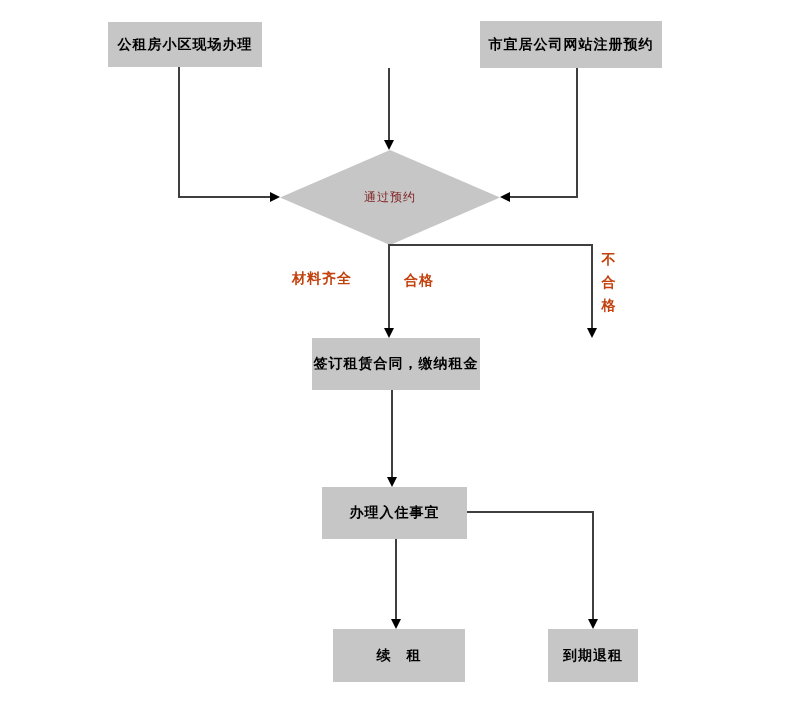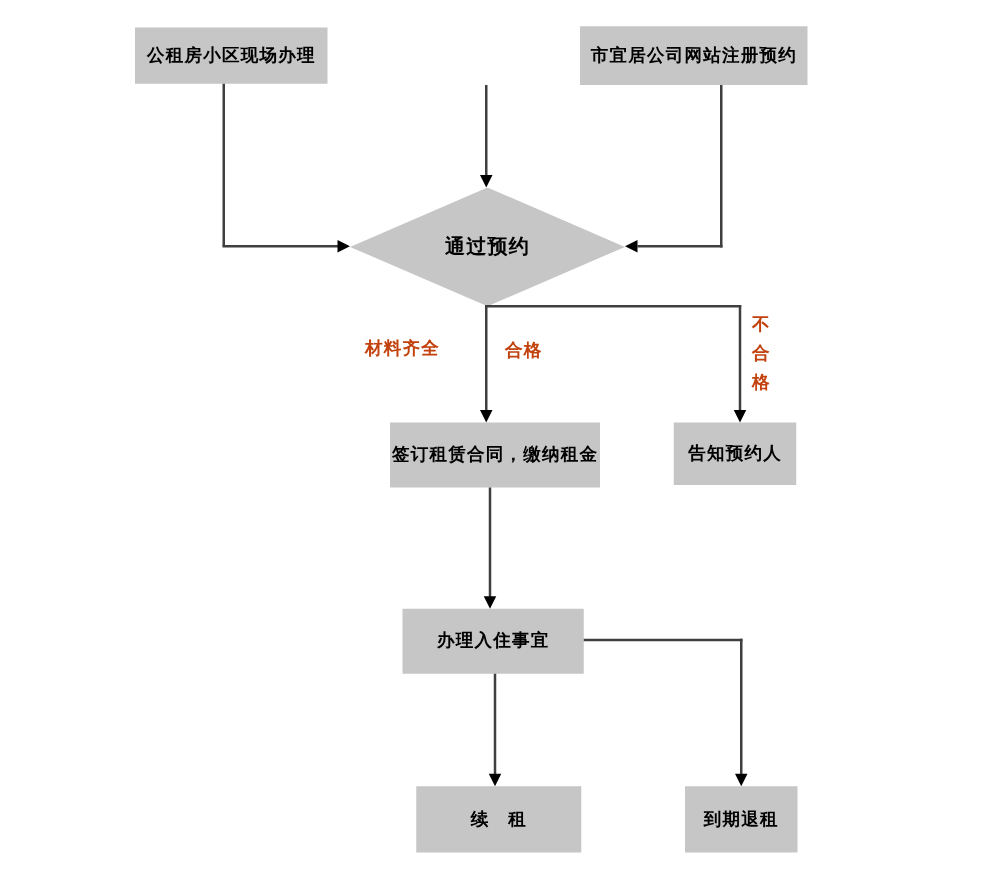--- a/index.html
+++ b/index.html
@@ -7,49 +7,48 @@
     position:relative; width:748px; height:703px; background:#ffffff;
     font-family:"Liberation Sans","DejaVu Sans",sans-serif; overflow:hidden;
   }
   .node {
     position:absolute; background:#C6C6C6; color:#000000;
     display:flex; align-items:center; justify-content:center;
     font-size:14px; font-weight:bold; letter-spacing:1px; text-align:center;
     white-space:nowrap;
   }
   .diamond {
-    position:absolute; background:#C6C6C6; color:#000000;
+    position:absolute; background:#C6C6C6; color:#7f1d1d;
     display:flex; align-items:center; justify-content:center;
-    font-size:16px; font-weight:bold; letter-spacing:1px;
+    font-size:12px; font-weight:normal; letter-spacing:1px;
     clip-path:polygon(50% 0, 100% 50%, 50% 100%, 0 50%);
   }
   .vline { position:absolute; width:2px; background:#3F3F3F; }
   .hline { position:absolute; height:2px; background:#3F3F3F; }
   .arrow { position:absolute; width:0; height:0; }
   .arrow-down  { border-left:5px solid transparent; border-right:5px solid transparent; border-top:10px solid #000000; }
   .arrow-right { border-top:5px solid transparent; border-bottom:5px solid transparent; border-left:10px solid #000000; }
   .arrow-left  { border-top:5px solid transparent; border-bottom:5px solid transparent; border-right:10px solid #000000; }
   .edge-label {
     position:absolute; color:#c2410c; font-size:14px; font-weight:bold;
     letter-spacing:1px; white-space:nowrap;
   }
   .vertical-label { width:18px; line-height:23px; text-align:center; white-space:normal; }
 </style>
 </head>
 <body>
 
 <div class="canvas">
 
   <div class="node" style="left:108px; top:22px; width:154px; height:45px;">公租房小区现场办理</div>
-  <div class="node" style="left:464px; top:21px; width:182px; height:47px;">市宜居公司网站注册预约</div>
+  <div class="node" style="left:480px; top:21px; width:182px; height:47px;">市宜居公司网站注册预约</div>
 
   <div class="diamond" style="left:280px; top:150px; width:220px; height:95px;">通过预约</div>
 
   <div class="node" style="left:312px; top:338px; width:168px; height:52px;">签订租赁合同，缴纳租金</div>
-  <div class="node" style="left:539px; top:338px; width:98px; height:50px;">告知预约人</div>
 
   <div class="node" style="left:322px; top:487px; width:145px; height:52px;">办理入住事宜</div>
 
   <div class="node" style="left:333px; top:629px; width:132px; height:53px;">续　租</div>
   <div class="node" style="left:548px; top:629px; width:90px; height:53px;">到期退租</div>
 
   <div>
     <div class="vline" style="left:178px; top:67px; height:130px;"></div>
     <div class="hline" style="left:178px; top:196px; width:94px;"></div>
     <div class="arrow arrow-right" style="left:270px; top:192px;"></div>

